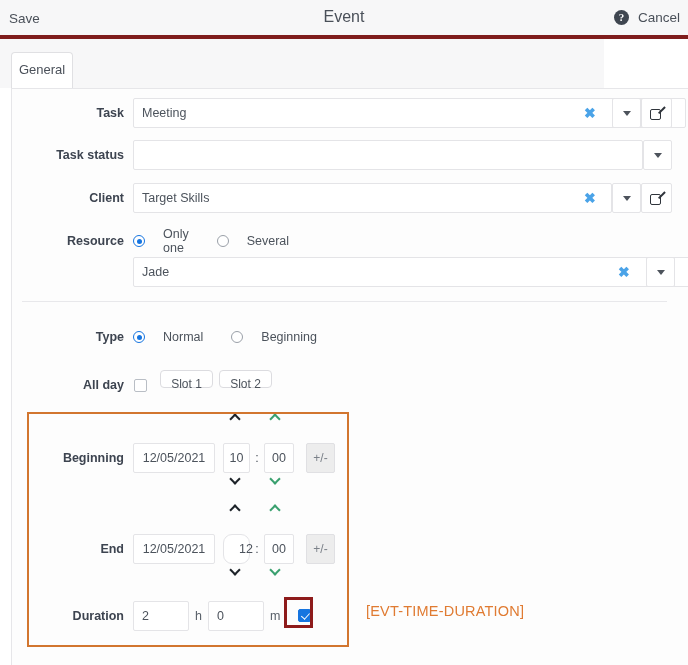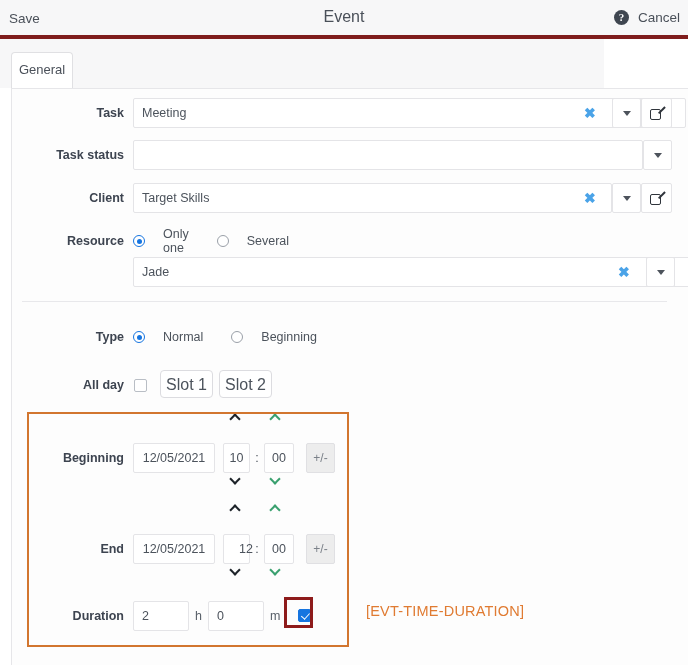--- a/index.html
+++ b/index.html
@@ -229,26 +229,26 @@
     left: 3.5px; top: 1px;
     width: 3.5px; height: 7px;
     border: solid #ffffff;
     border-width: 0 1.8px 1.8px 0;
     transform: rotate(42deg);
   }
 
   
   .slotbtn {
     position: absolute;
-    height: 28px;
+    height: 18px;
     background: #ffffff;
     border: 1px solid #dcdce0;
     border-radius: 4px;
     box-sizing: border-box;
-    font-size: 16px;
+    font-size: 12px;
     color: #4c535c;
     text-align: center;
     line-height: 27px;
     cursor: pointer;
   }
 
   
   .divider {
     position: absolute;
     height: 1px;
@@ -433,21 +433,21 @@
     <div class="chev down green" style="left:256px; top:32px;"></div>
   </div>
 
   <div class="row" style="top:445px; height:60px;">
     <div class="lbl" style="left:0; top:0;">End</div>
     <div class="tinput" style="left:121px; top:0; width:82px; text-align:center; padding-left:0;">12/05/2021</div>
 
     <div class="chev up dark" style="left:216px; top:-31px;"></div>
     <div class="chev up green" style="left:256px; top:-31px;"></div>
 
-    <div class="tinput" style="left:211px; top:0; width:27px; text-align:center; padding-left:15px;">12</div>
+    <div class="tinput" style="left:211px; top:0; width:27px; text-align:center; padding-left:15px;border-radius:9px;">12</div>
     <div class="colon" style="left:238px; top:0; width:14px;">:</div>
     <div class="tinput" style="left:252px; top:0; width:30px; text-align:center; padding-left:0;">00</div>
     <div class="plusminus" style="left:294px; top:0; width:29px;">+/-</div>
 
     <div class="chev down dark" style="left:216px; top:32px;"></div>
     <div class="chev down green" style="left:256px; top:32px;"></div>
   </div>
 
   <div class="row" style="top:512px;">
     <div class="lbl" style="left:0; top:0;">Duration</div>

